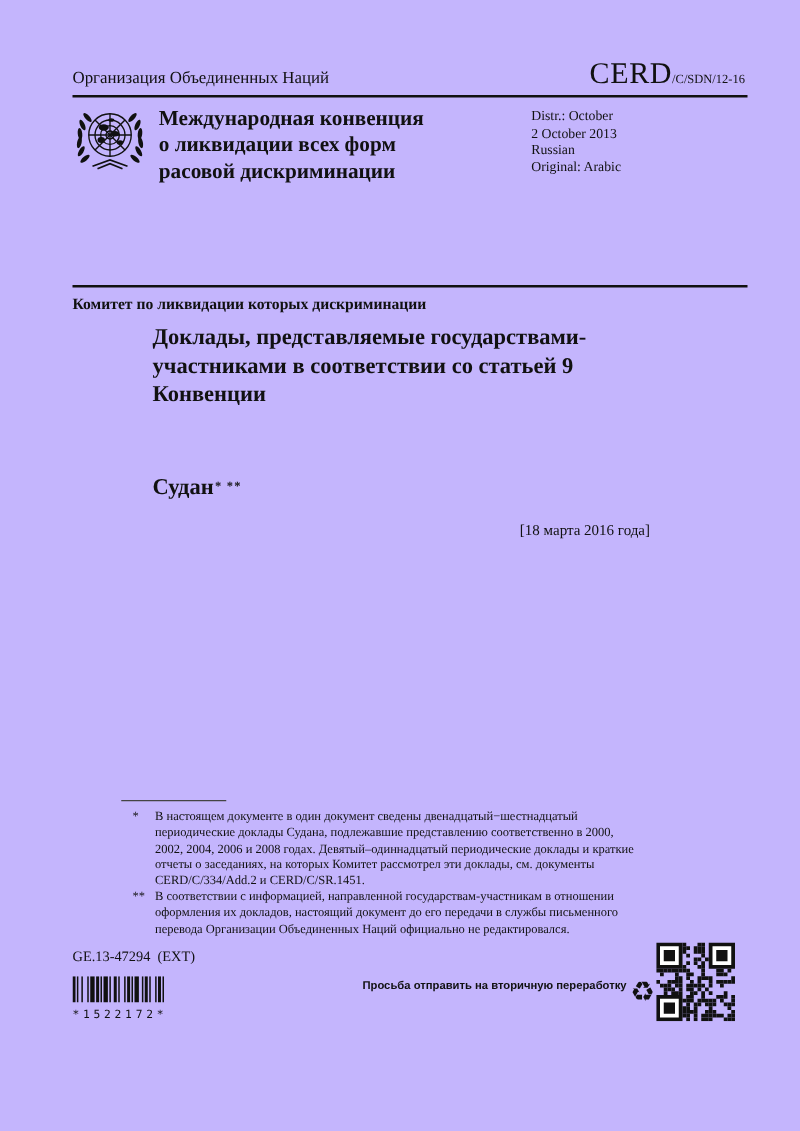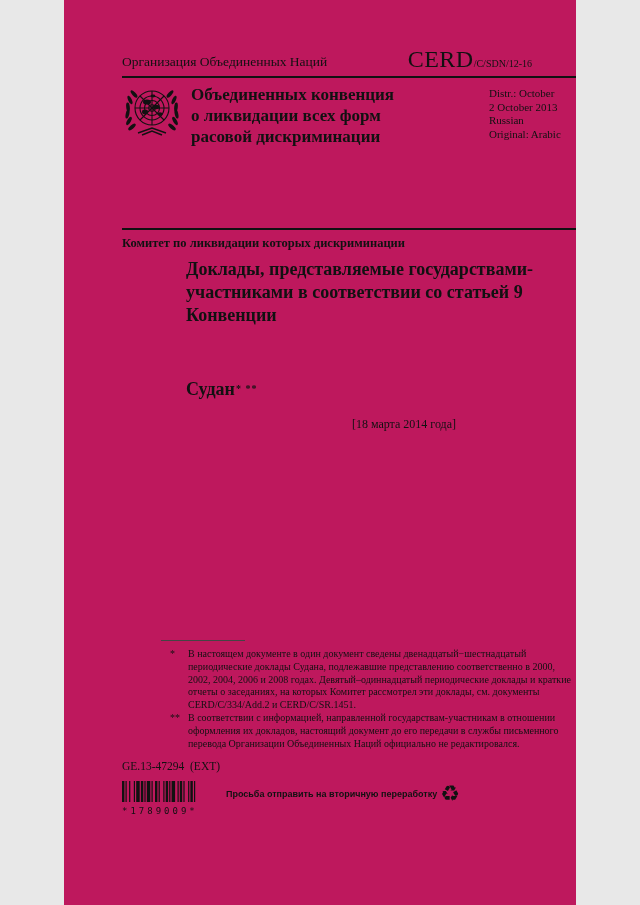--- a/index.html
+++ b/index.html
@@ -1,20 +1,20 @@
 <!DOCTYPE html>
 <html><head>
 <meta charset="utf-8">
 <style>
   html,body{margin:0;padding:0;background:#e8e8e8;}
   .page{
     position:relative;
-    width:512px;height:905px;
+    width:640px;height:905px;
     margin:0 auto;
-    background:#be185d;
+    background:#c4b5fd;
     font-family:"Liberation Serif","DejaVu Serif",serif;
     color:#111;
     overflow:hidden;
   }
   .abs{position:absolute;}
   
   .org-name{left:58px;top:54px;font-size:13.5px;}
   .doc-symbol{right:44px;top:46px;text-align:center;white-space:nowrap;}
   .doc-symbol .big{font-size:24px;letter-spacing:.5px;}
   .doc-symbol .small{font-size:10px;}
@@ -34,21 +34,21 @@
   .date-line{right:120px;top:417px;font-size:12px;}
   
   .fn-sep{left:97px;top:640px;width:84px;height:1px;background:#444;}
   .footnotes{left:105px;top:648px;width:408px;font-size:10px;line-height:12.8px;}
   .footnote{display:grid;grid-template-columns:16px 1fr;column-gap:3px;}
   .footnote .marker{text-align:left;padding-left:1px;}
   
   .ge-number{left:58px;top:760px;font-size:11.5px;white-space:pre;}
   .barcode{left:58px;top:781px;}
   .barcode-digits{font-family:"DejaVu Sans Mono",monospace;font-size:9px;letter-spacing:3px;margin-top:0px;}
-  .recycle-row{right:116px;top:783px;display:flex;align-items:center;gap:3px;}
+  .recycle-row{right:116px;top:783px;display:flex;gap:3px;}
   .recycle-text{font-size:9px;font-weight:bold;font-family:"Liberation Sans",sans-serif;}
   .recycle-glyph{font-size:22px;line-height:22px;}
   .qr{left:525px;top:754px;width:64px;height:64px;}
 </style>
 </head>
 <body>
 
 <div class="page">
 
   <div class="abs org-name">Организация Объединенных Наций</div>
@@ -87,37 +87,37 @@
         <ellipse cx="56" cy="24" rx="4.6" ry="1.8" transform="rotate(96 56 24)"></ellipse>
         <ellipse cx="54" cy="17" rx="4.6" ry="1.8" transform="rotate(114 54 17)"></ellipse>
         <ellipse cx="50" cy="11" rx="4.6" ry="1.8" transform="rotate(132 50 11)"></ellipse>
       </g>
       <g stroke="#111" stroke-width="1.4" fill="none">
         <path d="M18 50 L32 45 L46 50"></path>
         <path d="M22 52 L32 48 L42 52"></path>
       </g>
     </svg>
   </div>
-  <div class="abs conv-title">Объединенных конвенция
+  <div class="abs conv-title">Международная конвенция
 о ликвидации всех форм
 расовой дискриминации</div>
   <div class="abs distr-block">
     <div>Distr.: October</div>
     <div>2 October 2013</div>
     <div>Russian</div>
     <div>Original: Arabic</div>
   </div>
   <div class="abs rule rule-mid"></div>
 
   <div class="abs committee">Комитет по ликвидации которых дискриминации</div>
   <div class="abs main-title">Доклады, представляемые государствами-
 участниками в соответствии со статьей 9
 Конвенции</div>
   <div class="abs country"><span>Судан</span><span class="fn-refs">* **</span></div>
-  <div class="abs date-line">[18 марта 2014 года]</div>
+  <div class="abs date-line">[18 марта 2016 года]</div>
 
   <div class="abs fn-sep"></div>
   <div class="abs footnotes">
     <div class="footnote">
       <span class="marker">*</span>
       <span class="fn-text">В настоящем документе в один документ сведены двенадцатый−шестнадцатый периодические доклады Судана, подлежавшие представлению соответственно в 2000, 2002, 2004, 2006 и 2008 годах. Девятый–одиннадцатый периодические доклады и краткие отчеты о заседаниях, на которых Комитет рассмотрел эти доклады, см. документы CERD/C/334/Add.2 и CERD/C/SR.1451.</span>
     </div>
     <div class="footnote">
       <span class="marker">**</span>
       <span class="fn-text">В соответствии с информацией, направленной государствам-участникам в отношении оформления их докладов, настоящий документ до его передачи в службы письменного перевода Организации Объединенных Наций официально не редактировался.</span>
@@ -142,21 +142,21 @@
           <rect x="43.7" y="0" width="2.4" height="21" fill="#111"></rect>
           <rect x="47.2" y="0" width="1.2" height="21" fill="#111"></rect>
           <rect x="49.6" y="0" width="3.5" height="21" fill="#111"></rect>
           <rect x="55.5" y="0" width="1.2" height="21" fill="#111"></rect>
           <rect x="57.8" y="0" width="2.4" height="21" fill="#111"></rect>
           <rect x="61.4" y="0" width="1.2" height="21" fill="#111"></rect>
           <rect x="66.1" y="0" width="1.2" height="21" fill="#111"></rect>
           <rect x="68.4" y="0" width="2.4" height="21" fill="#111"></rect>
           <rect x="72.0" y="0" width="1.2" height="21" fill="#111"></rect>
         </svg></div>
-    <div class="barcode-digits">*1789009*</div>
+    <div class="barcode-digits">*1522172*</div>
   </div>
   <div class="abs recycle-row">
     <span class="recycle-text">Просьба отправить на вторичную переработку</span>
     <span class="recycle-glyph">♻</span>
   </div>
   <div class="abs qr"><svg xmlns="http://www.w3.org/2000/svg" width="63" height="63">
         <rect x="21" y="0" width="3" height="3" fill="#111"></rect>
         <rect x="33" y="0" width="3" height="3" fill="#111"></rect>
         <rect x="36" y="0" width="3" height="3" fill="#111"></rect>
         <rect x="21" y="3" width="3" height="3" fill="#111"></rect>

